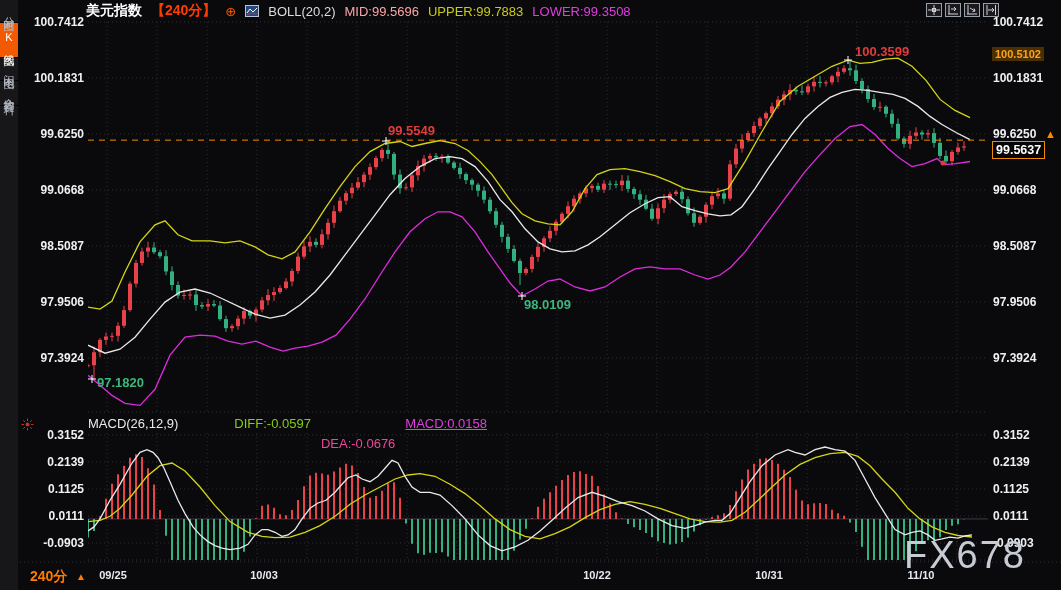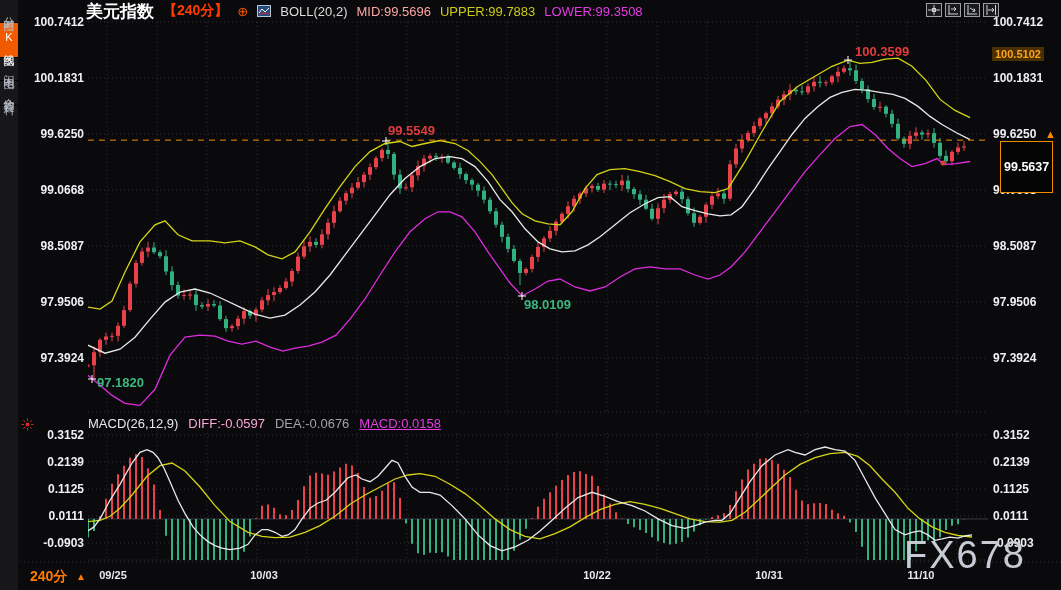--- a/index.html
+++ b/index.html
@@ -6,44 +6,44 @@
   #app{position:relative;width:1061px;height:590px;background:#0a0a0d;
        font-family:"Liberation Sans","DejaVu Sans",sans-serif;overflow:hidden;}
   
   .sidebar{position:absolute;left:0;top:0;width:18px;height:590px;background:#17171a;z-index:30;}
   .side-item{writing-mode:vertical-rl;text-orientation:upright;color:#b6bcc4;font-size:11px;
              padding:8px 3px;border-bottom:1px solid #000;letter-spacing:2px;cursor:pointer;line-height:12px;}
   .side-item.active{background:#f25a02;color:#ffffff;}
   
   .hdr{position:absolute;left:86px;top:2px;height:18px;display:flex;align-items:center;gap:9px;
        font-size:13px;color:#dddddd;white-space:nowrap;z-index:20;}
-  .hdr .sym{color:#ffffff;font-weight:bold;font-size:17px;}
+  .hdr .sym{color:#ffffff;font-weight:bold;font-size:14px;}
   .hdr .per{color:#ff3c00;font-weight:bold;font-size:14px;}
   .hdr .plus{color:#ff5a00;font-size:13px;}
   .hdr .mid{color:#fca5a5;}
   .hdr .up{color:#c9cb16;}
   .hdr .lo{color:#e23ce2;}
   
   .toolbar{position:absolute;top:3px;left:926px;display:flex;gap:3px;z-index:25;}
   .tbtn{width:16px;height:14px;border:1px solid #9aa0a8;background:#1a1a1e;display:flex;
         align-items:center;justify-content:center;cursor:pointer;box-sizing:border-box;}
   
   .ylab{position:absolute;font-size:12px;font-weight:bold;color:#eef0f2;transform:translateY(-50%);z-index:5;}
   .ylab.l{left:22px;width:62px;text-align:right;}
   .ylab.r{left:993px;text-align:left;}
   .badge-high{position:absolute;left:992px;top:47px;background:#4a3000;color:#ffa21e;
               font-size:11px;font-weight:bold;padding:1px 3px;z-index:6;}
   .badge-last{position:absolute;left:992px;top:141px;background:#050505;color:#ffffff;border:1px solid #f08c00;
-              font-size:12.5px;font-weight:bold;padding:18px 3px;z-index:6;margin-left:8px;}
+              font-size:12.5px;font-weight:bold;padding:1px 3px;z-index:6;}
   .axis-marker{position:absolute;left:1045px;top:128px;color:#ff8a00;font-size:11px;z-index:6;}
   
   .macd-hdr{position:absolute;left:88px;top:416px;display:flex;gap:10px;font-size:13px;white-space:nowrap;z-index:20;text-align:center;}
   .macd-hdr .n{color:#e8e8e8;}
-  .macd-hdr .d1{color:#f9a8d4;}
-  .macd-hdr .d2{color:#a3a3a3;}
+  .macd-hdr .d1{color:#84cc16;margin-left:46px;}
+  .macd-hdr .d2{color:#ec4899;margin-top:20px;}
   .macd-hdr .d3{color:#e23ce2;text-decoration:underline;}
   .sun-icon{position:absolute;left:21px;top:417px;z-index:20;}
   
   .xbar{position:absolute;left:0;top:563px;width:1061px;height:27px;z-index:20;}
   .xper{position:absolute;left:30px;top:5px;color:#ff7a00;font-weight:bold;font-size:14px;}
   .xarrow{position:absolute;left:76px;top:8px;color:#ff7a00;font-size:10px;}
   .xdate{position:absolute;top:6px;transform:translateX(-50%);color:#e6e9ed;font-weight:bold;font-size:11px;}
   .datebox{position:absolute;left:324px;top:3px;width:177px;height:19px;background:#d0892b;color:#141414;
            font-weight:bold;font-size:12.5px;display:flex;align-items:center;justify-content:center;}
   .watermark{position:absolute;left:904px;top:534px;font-size:38px;color:#c6cbd4;letter-spacing:2px;

